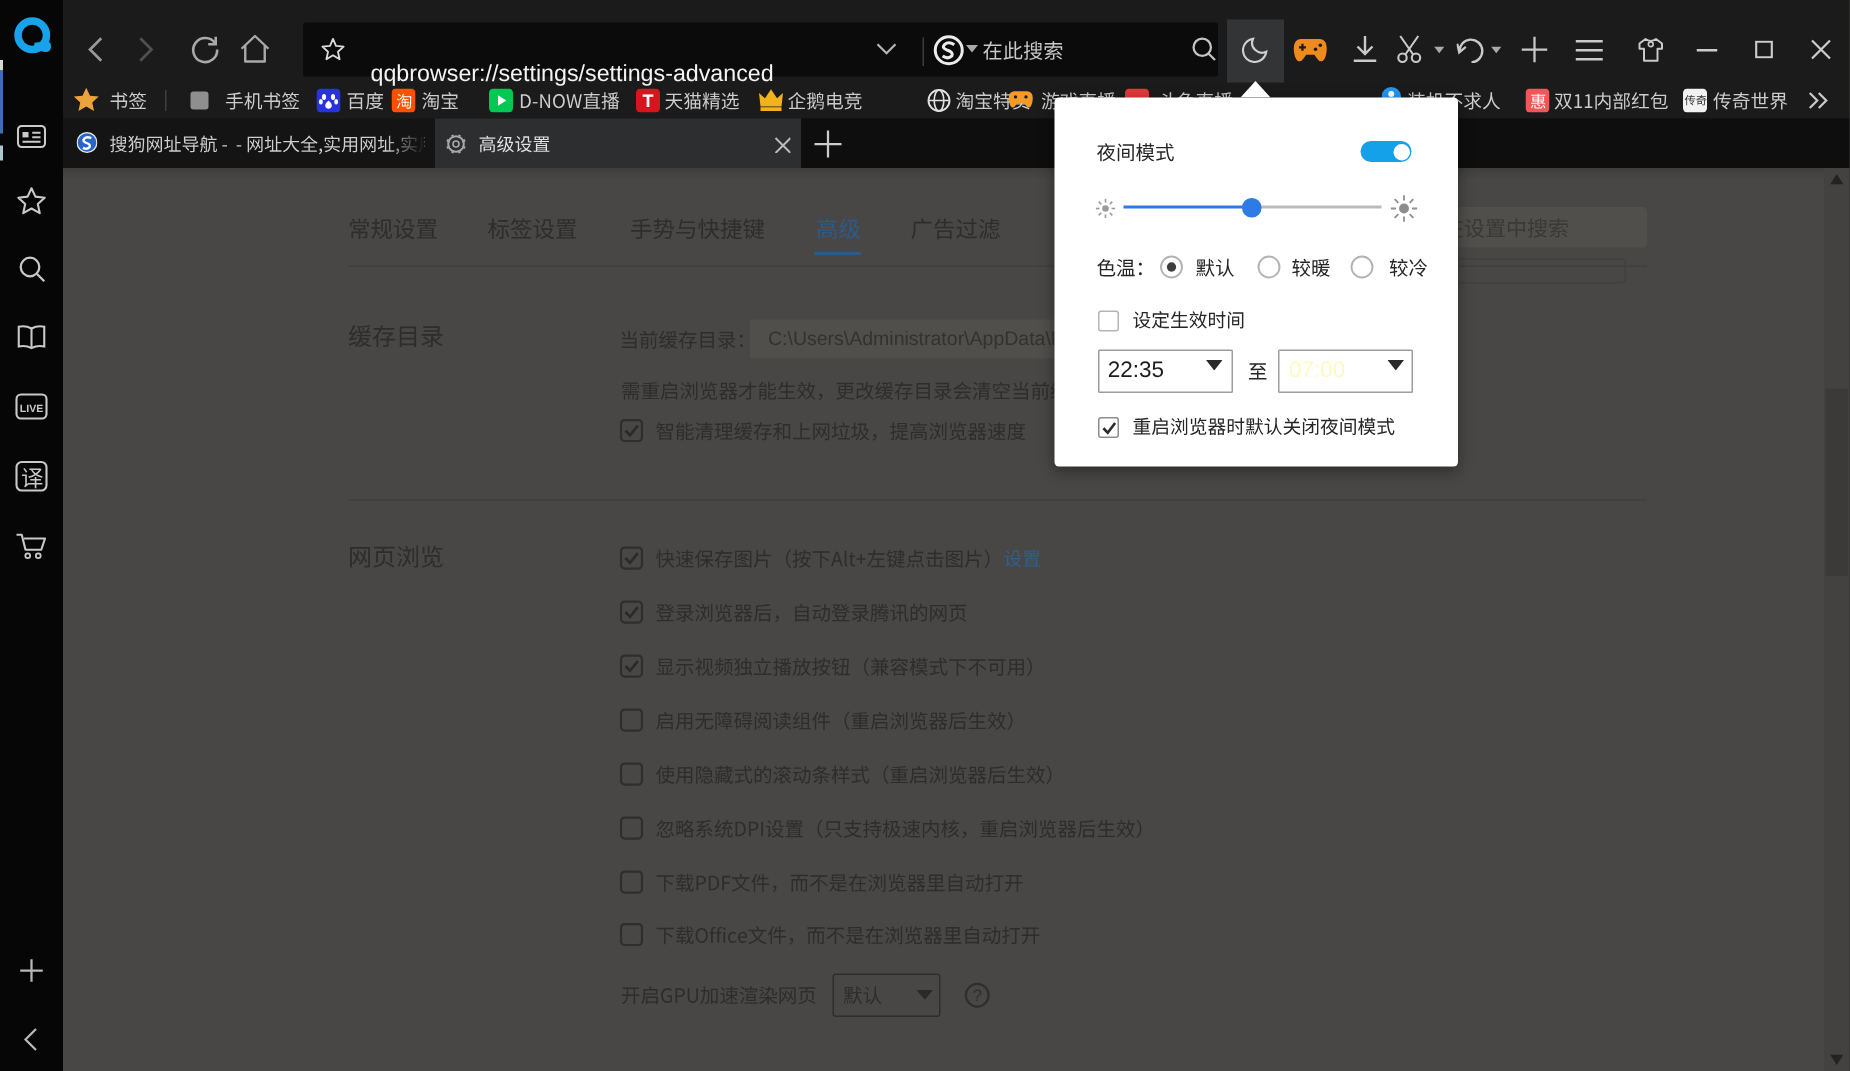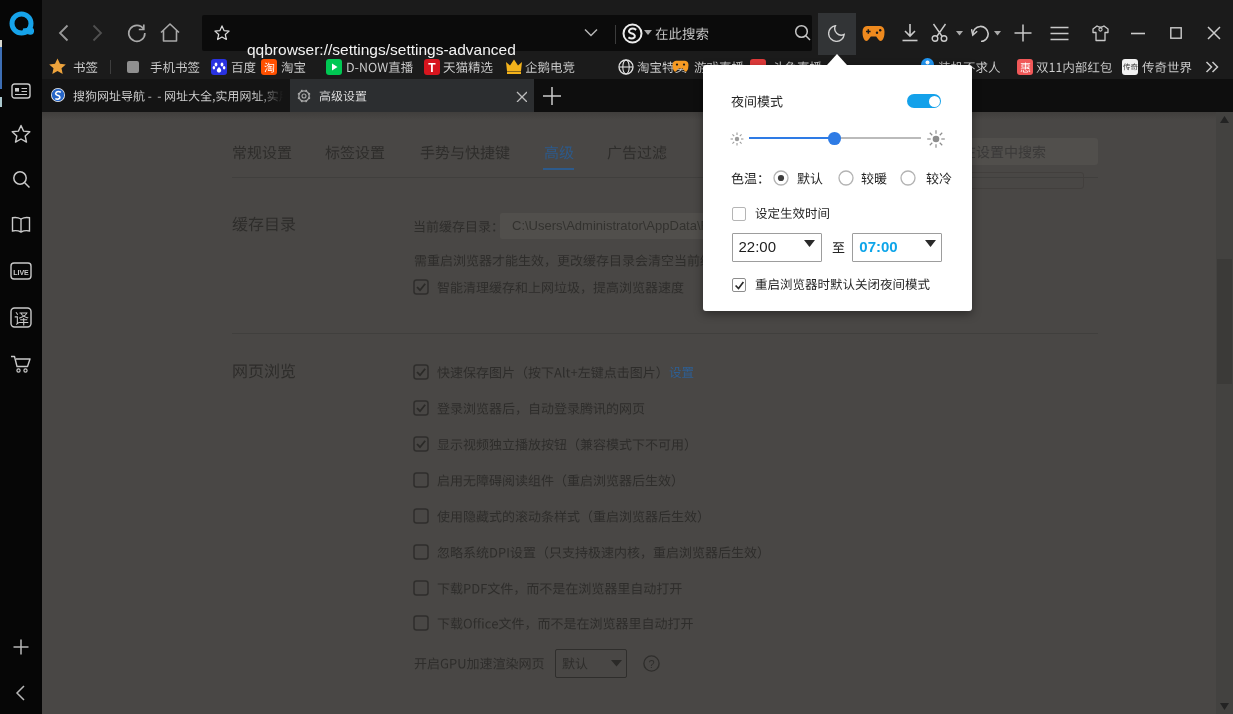--- a/index.html
+++ b/index.html
@@ -776,29 +776,29 @@
 <div style="position:absolute;left:731.5px;top:206.5px;width:14px;height:14px;border:1px solid #b5b5b5;border-radius:2px;z-index:6;"></div>
 <svg style="position:absolute;left:754.9px;top:207.2px;overflow:visible;z-index:6;" width="75.00" height="12.50" viewBox="0 -880 6000 1000" fill="#262626">
     <use href="#g62" x="0"></use>
     <use href="#g193" x="1000"></use>
     <use href="#g92" x="2000"></use>
     <use href="#g93" x="3000"></use>
     <use href="#g194" x="4000"></use>
     <use href="#g187" x="5000"></use>
   </svg>
 <div style="position:absolute;left:731.5px;top:233.3px;width:90px;height:28.5px;border:1px solid #9d9d9d;border-radius:1px;z-index:6;"></div>
-<div style="position:absolute;left:738.5px;top:233.3px;height:28.5px;line-height:28.5px;font-size:15px;color:#1c1c1c;white-space:pre;z-index:6;">22:00</div>
+<div style="position:absolute;left:738.5px;top:233.3px;height:28.5px;line-height:28.5px;font-size:15px;color:#1c1c1c;white-space:pre;z-index:6;">22:35</div>
 <svg style="position:absolute;left:804.0px;top:239.5px;z-index:6;" width="11" height="7.5" viewBox="0 0 11 7.5">
     <path d="M0 0 L5.5 7 L11 0 Z" fill="#2a2a2a"></path>
   </svg>
 <svg style="position:absolute;left:831.5px;top:240.9px;overflow:visible;z-index:6;" width="13.00" height="13.00" viewBox="0 -880 1000 1000" fill="#262626">
     <use href="#g195" x="0"></use>
   </svg>
 <div style="position:absolute;left:852.3px;top:233.3px;width:90px;height:28.5px;border:1px solid #9d9d9d;border-radius:1px;z-index:6;"></div>
-<div style="position:absolute;left:859.3px;top:233.3px;height:28.5px;line-height:28.5px;font-size:15px;color:#0ea5e9;white-space:pre;z-index:6;font-weight:bold;">07:00</div>
+<div style="position:absolute;left:859.3px;top:233.3px;height:28.5px;line-height:28.5px;font-size:15px;color:#fef9c3;white-space:pre;z-index:6;">07:00</div>
 <svg style="position:absolute;left:924.8px;top:239.5px;z-index:6;" width="11" height="7.5" viewBox="0 0 11 7.5">
     <path d="M0 0 L5.5 7 L11 0 Z" fill="#2a2a2a"></path>
   </svg>
 <div style="position:absolute;left:731.9px;top:277.8px;width:14px;height:14px;border:1px solid #8d8d8d;border-radius:2px;z-index:6;"></div>
 <svg style="position:absolute;left:733px;top:278.8px;z-index:6;" width="13" height="13" viewBox="0 0 13 13">
     <path d="M2.6 6.5 L5.5 9.5 L10.4 3" fill="none" stroke="#2b2b2b" stroke-width="1.7"></path>
   </svg>
 <svg style="position:absolute;left:754.9px;top:277.9px;overflow:visible;z-index:6;" width="175.00" height="12.50" viewBox="0 -880 14000 1000" fill="#262626">
     <use href="#g85" x="0"></use>
     <use href="#g86" x="1000"></use>

